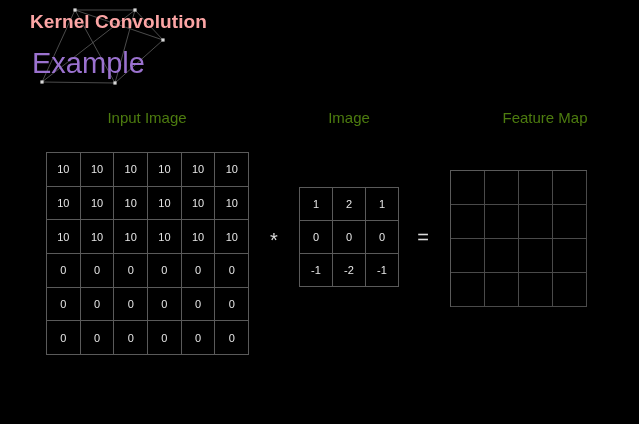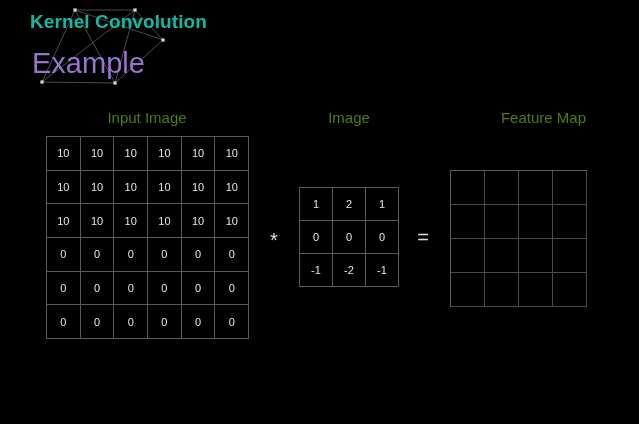--- a/index.html
+++ b/index.html
@@ -29,21 +29,21 @@
   
   #title-block {
     position: absolute;
     left: 30px;
     top: 12px;
     z-index: 3;
   }
   #slide-title {
     font-size: 19px;
     font-weight: bold;
-    color: #14b8a6;
+    color: #fca5a5;
     letter-spacing: 0.1px;
     line-height: 1.05;
     white-space: nowrap;
   }
   #slide-subtitle {
     font-size: 29px;
     font-weight: normal;
     color: #9b72cf;
     line-height: 1.05;
     margin-top: 16px;
@@ -54,21 +54,21 @@
   
   .section-label {
     position: absolute;
     font-size: 15px;
     color: #4d7c0f;
     white-space: nowrap;
     text-align: center;
   }
   #label-input-image  { left: 46px;  top: 109px; width: 202px; }
   #label-kernel       { left: 299px; top: 109px; width: 100px; }
-  #label-feature-map  { left: 450px; top: 109px; width: 136px; text-align: right; }
+  #label-feature-map  { left: 477px; top: 109px; width: 136px; }
 
   
   .matrix {
     position: absolute;
     display: grid;
     border-top: 1px solid #5a5a5a;
     border-left: 1px solid #5a5a5a;
     box-sizing: border-box;
   }
   .cell {
@@ -78,21 +78,21 @@
     align-items: center;
     justify-content: center;
     font-size: 11px;
     color: #e6e6e6;
     box-sizing: border-box;
     background: #000000;
   }
 
   #input-matrix {
     left: 46px;
-    top: 136px;
+    top: 152px;
     grid-template-columns: repeat(6, 33.7px);
     grid-template-rows: repeat(6, 33.7px);
     text-align: right;
   }
   #kernel-matrix {
     left: 299px;
     top: 187px;
     grid-template-columns: repeat(3, 33px);
     grid-template-rows: repeat(3, 33px);
   }

